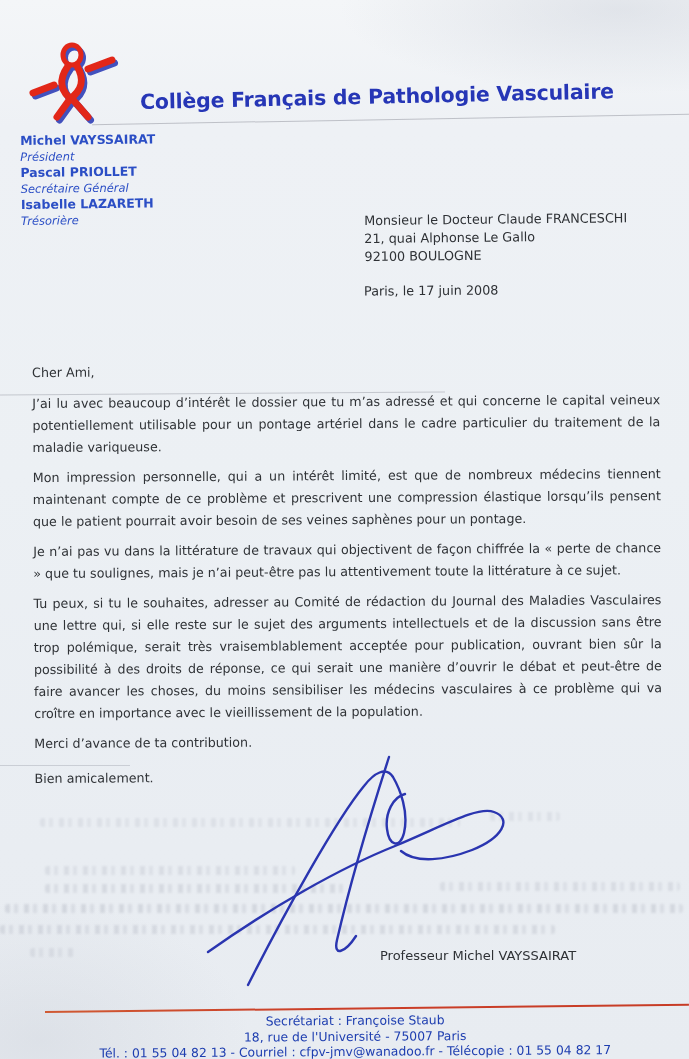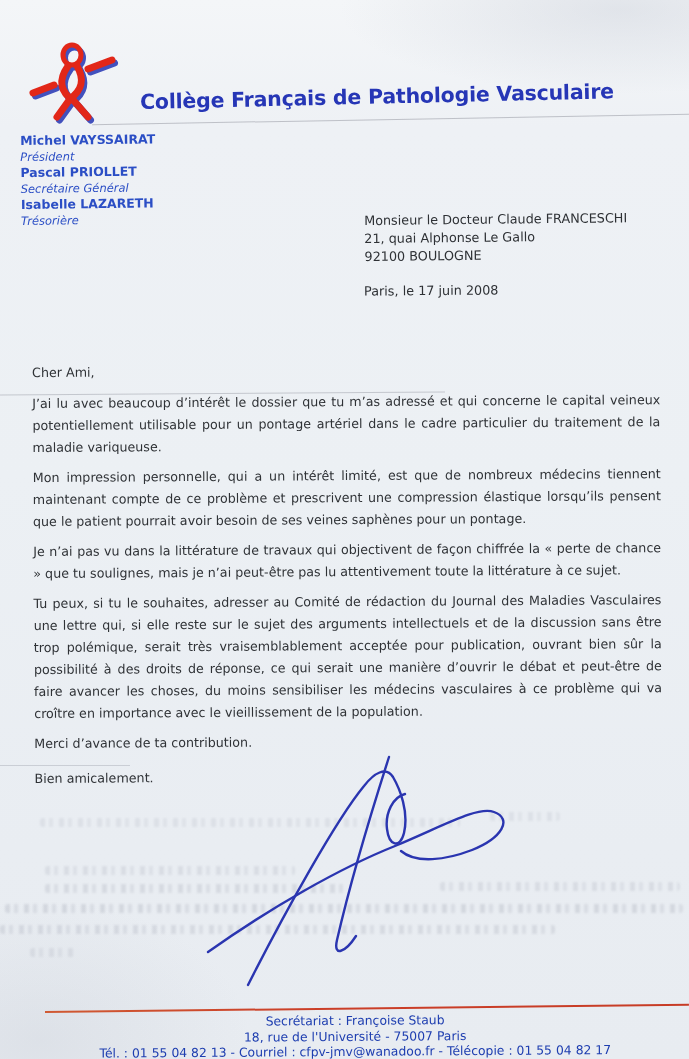--- a/index.html
+++ b/index.html
@@ -147,20 +147,21 @@
   <div class="bleed b8"></div>
 
   <svg class="signature" viewBox="190 748 320 245" aria-hidden="true">
     <g fill="none" stroke="#2a35b0" stroke-width="2.4" stroke-linecap="round">
       <path d="M 208 952 C 270 908 340 868 395 846 C 445 825 478 806 494 812 C 513 819 502 838 472 850 C 446 860 416 864 401 851"></path>
       <path d="M 389 757 C 372 810 349 888 337 940 C 333 957 345 953 356 936"></path>
       <path d="M 248 985 C 285 912 336 820 364 786 C 374 773 386 766 393 777 C 400 789 409 812 404 833 C 400 849 389 846 387 829 C 385 813 393 797 405 794"></path>
     </g>
   </svg>
 
+  <div class="signatory">Professeur Michel VAYSSAIRAT</div>
 
   <div class="footer-rule"></div>
   <div class="footer">
     <div>Secrétariat : Françoise Staub</div>
     <div>18, rue de l'Université - 75007 Paris</div>
     <div>Tél. : 01 55 04 82 13 -  Courriel : cfpv-jmv@wanadoo.fr -  Télécopie : 01 55 04 82 17</div>
   </div>
 
 </div>
 

